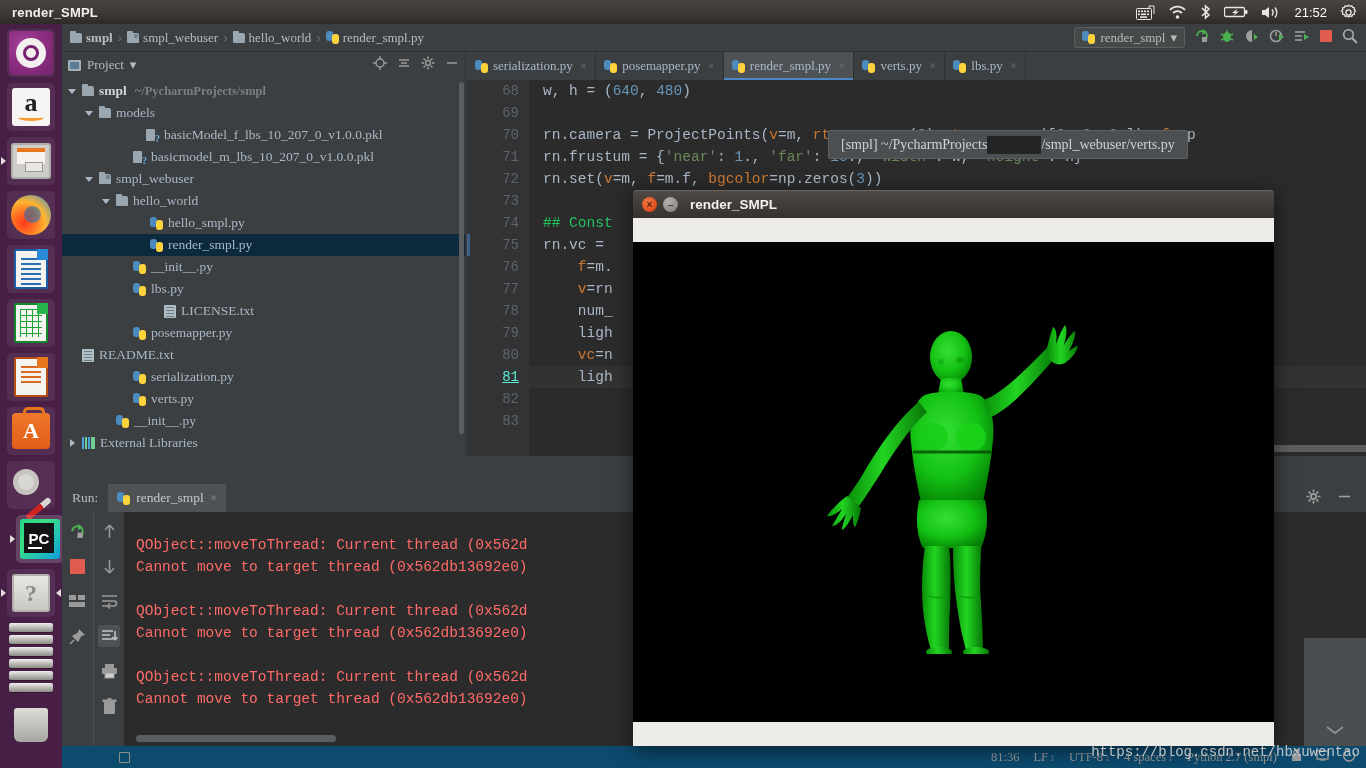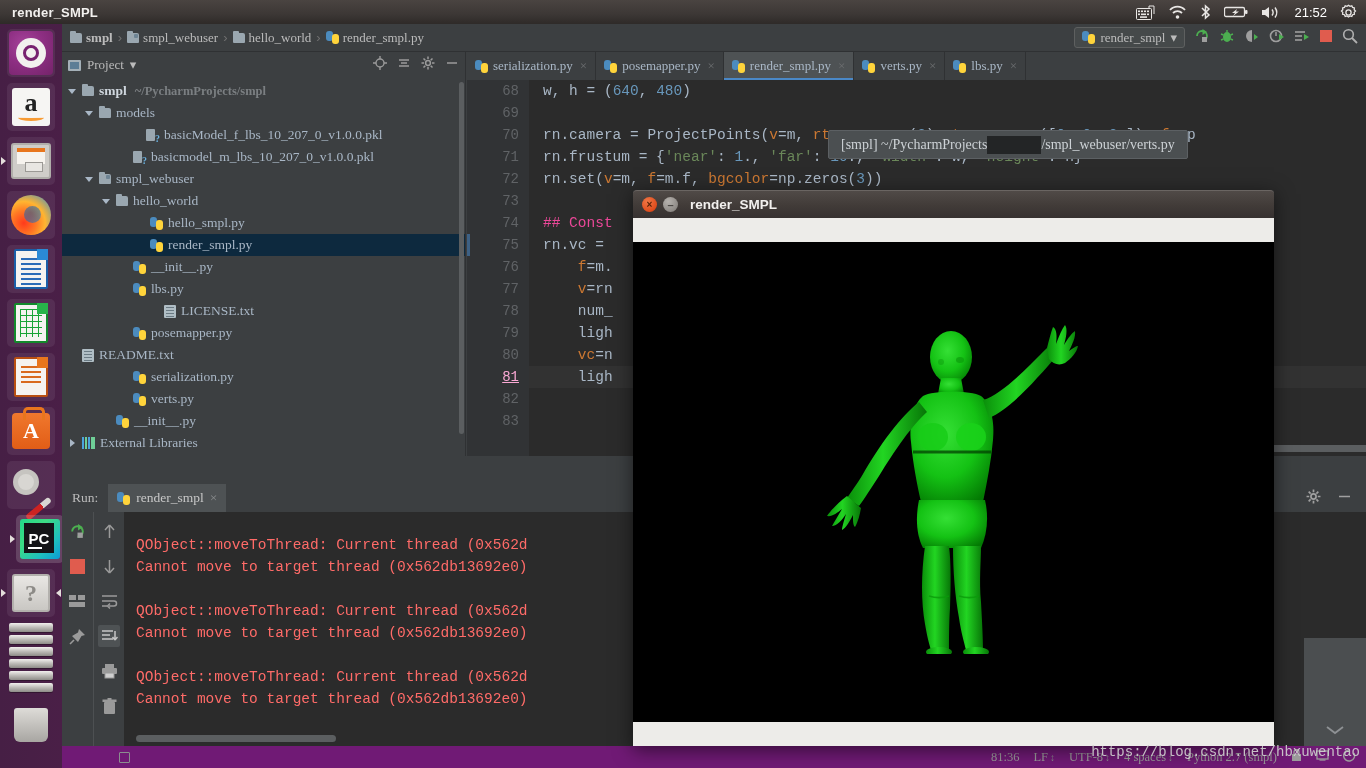--- a/index.html
+++ b/index.html
@@ -223,26 +223,26 @@
   .tabs { height: 28px; display: flex; align-items: stretch; background: #3c3f41; }
   .tab { display: flex; align-items: center; gap: 5px; padding: 0 8px; color: #a9b7c6; font-size: 13px;
          font-family: "Liberation Serif", serif; border-right: 1px solid #2f3133; position: relative; }
   .tab.active { background: #4e5254; }
   .tab.active::after { content: ""; position: absolute; left: 0; right: 0; bottom: 0; height: 2px; background: #4a88c7; }
   .tab .x { color: #6d6f71; font-size: 13px; margin-left: 2px; }
   .code-area { position: relative; height: 376px; background: #2b2b2b; overflow: hidden; }
   .gutter { position: absolute; left: 0; top: 0; width: 62px; height: 100%; background: #313335; }
   .gnum { height: 22px; line-height: 22px; text-align: right; padding-right: 10px;
           color: #606366; font-size: 14px; font-family: "Liberation Mono", monospace; }
-  .gnum.cur { color: #f9a8d4; text-decoration: underline; }
+  .gnum.cur { color: #5eead4; text-decoration: underline; }
   .gutter-mark { position: absolute; left: 0; top: 154px; width: 3px; height: 22px; background: #3d6185; }
   .code-lines { position: absolute; left: 62px; top: 0; right: 0; height: 100%; }
   .cl { height: 22px; line-height: 22px; font-size: 14.5px; font-family: "Liberation Mono", monospace;
         color: #a9b7c6; white-space: pre; padding-left: 14px; }
-  .cl.cur { background: #323232; } .s { color: #6a8759; } .n { color: #6897bb; } .c { color: #ec4899; } .v { color: #cc7832; }
+  .cl.cur { background: #323232; } .s { color: #6a8759; } .n { color: #6897bb; } .c { color: #22c55e; } .v { color: #cc7832; }
   .code-hscroll { position: absolute; left: 610px; bottom: 4px; width: 310px; height: 7px; background: #5b5e60; border-radius: 4px; }
 
   
   .tooltip {
     position: absolute; left: 766px; top: 78px; height: 29px; padding: 0 12px;
     display: flex; align-items: center; background: #4b4f51; border: 1px solid #5c6063;
     color: #cdd2d6; font-size: 14px; font-family: "Liberation Serif", serif; border-radius: 2px;
     z-index: 20; white-space: nowrap;
   }
   .tooltip .redact { display: inline-block; width: 54px; height: 18px; background: #232526; vertical-align: middle; }
@@ -264,21 +264,21 @@
   .console { flex: 1; background: #2b2b2b; position: relative; overflow: hidden; }
   .cline { font-family: "Liberation Mono", monospace; font-size: 14.5px; color: #ff6b68;
            white-space: pre; height: 22px; line-height: 22px; padding-left: 12px; }
   .cline.blank { color: transparent; }
   .console-hscroll { position: absolute; left: 12px; bottom: 4px; width: 200px; height: 7px; background: #5b5e60; border-radius: 4px; }
   .console-collapse { position: absolute; right: 0; bottom: 0; width: 62px; height: 108px; background: #4b4e50;
                       display: flex; align-items: flex-end; justify-content: center; padding-bottom: 10px; color: #8e9194; }
 
   
   .status {
-    position: absolute; left: 0; bottom: 0; right: 0; height: 22px; background: #701a75;
+    position: absolute; left: 0; bottom: 0; right: 0; height: 22px; background: #0c4a6e;
     display: flex; align-items: center; color: #9b9b9b; font-size: 12.5px; font-family: "Liberation Serif", serif; padding-left: 43px;
   }
   .status .sq { width: 11px; height: 11px; border: 1px solid #8b8d8f; margin-left: 14px; border-radius: 1px; }
   .status .right { margin-left: auto; display: flex; align-items: center; gap: 14px; padding-right: 10px; }
   .status .caret::after { content: "\2195"; font-size: 10px; margin-left: 2px; color: #8b8d8f; }
 
   
   .render-win { position: absolute; left: 633px; top: 190px; width: 641px; height: 556px; z-index: 40;
                 box-shadow: 0 4px 18px rgba(0,0,0,0.55); }
   .render-title {

